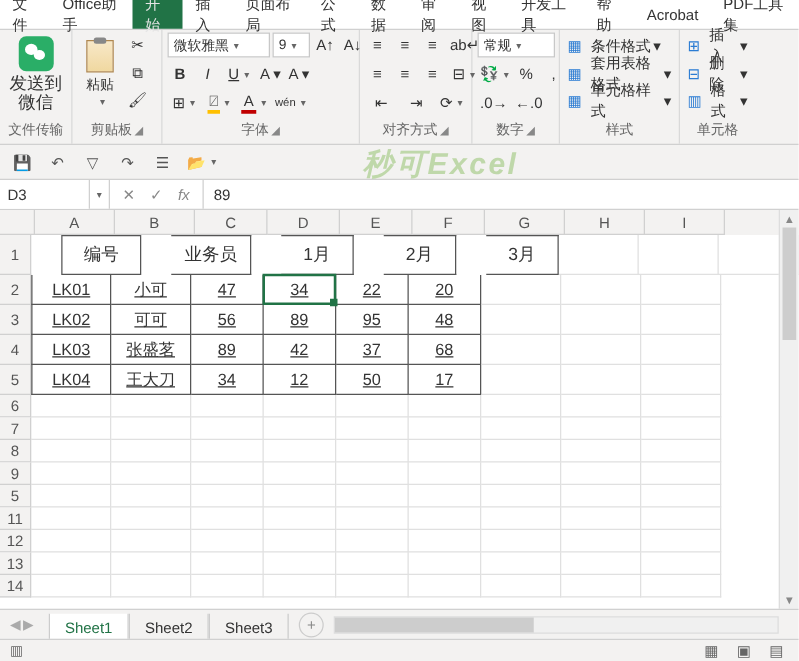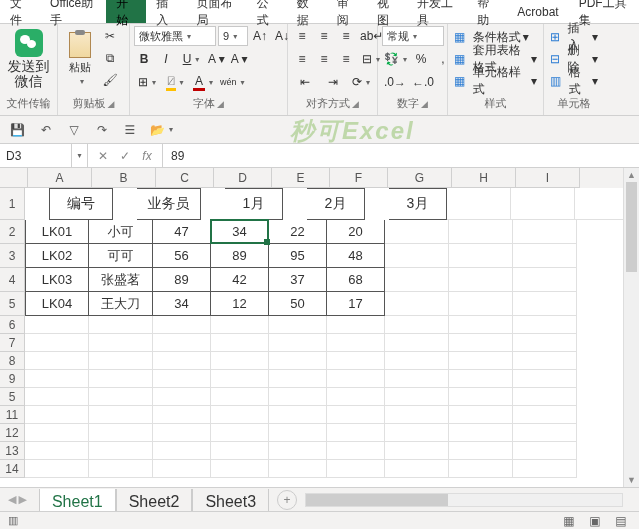--- a/index.html
+++ b/index.html
@@ -1,21 +1,21 @@
 <!DOCTYPE html>
 <html><head>
 <meta charset="utf-8">
 <style>
 * { box-sizing: border-box; margin: 0; padding: 0; font-family: "Microsoft YaHei", sans-serif; }
 body { width: 639px; height: 529px; background: #fff; overflow: hidden; position: relative; font-size: 12px; color: #333; }
 
 
 .menu-bar { background: #fff; height: 24px; display: flex; align-items: stretch; border-bottom: 1px solid #d0d0d0; }
 .menu-item { padding: 0 10px; display: flex; align-items: center; font-size: 12px; cursor: pointer; }
-.menu-item.active { background: #217346; color: #000000; position: relative; }
+.menu-item.active { background: #217346; color: #e5e5e5; position: relative; }
 
 
 .ribbon { background: #f3f2f1; height: 92px; display: flex; border-bottom: 1px solid #d0d0d0; }
 .rgroup { display: flex; flex-direction: column; border-right: 1px solid #d9d9d9; padding: 2px 4px; }
 .rgroup-body { flex: 1; display: flex; align-items: flex-start; gap: 2px; }
 .rgroup-label { text-align: center; font-size: 11px; color: #666; padding: 2px 0; display: flex; justify-content: center; align-items: center; gap: 2px; }
 .dialog-launcher { font-size: 9px; color: #888; cursor: pointer; }
 
 .big-btn { display: flex; flex-direction: column; align-items: center; justify-content: center; width: 50px; height: 66px; cursor: pointer; gap: 2px; font-size: 11px; }
 .col { display: flex; flex-direction: column; gap: 2px; }
@@ -53,35 +53,35 @@
 
 .grid-body { display: flex; }
 .row-headers { width: 28px; }
 .rowh { border-right: 1px solid #d0d0d0; border-bottom: 1px solid #d0d0d0; display: flex; align-items: center; justify-content: center; font-size: 12px; color: #555; background: #f3f2f1; cursor: pointer; }
 .rowh.rTall { height: 32px; } .rowh.rMed { height: 24px; } .rowh.rShort { height: 18px; }
 
 .cells { position: relative; flex: 1; }
 .crow { display: flex; }
 .cell { border-right: 1px solid #e0e0e0; border-bottom: 1px solid #e0e0e0; display: flex; align-items: center; justify-content: center; font-size: 13px; }
 .cell.cA { width: 64px; } .cell.cB { width: 64px; } .cell.cC { width: 58px; } .cell.cD { width: 58px; } .cell.cE { width: 58px; } .cell.cF { width: 58px; } .cell.cG { width: 64px; } .cell.cH { width: 64px; } .cell.cI { width: 64px; }
-.cell.rTall { height: 32px; } .cell.rMed { height: 24px; } .cell.rShort { height: 18px; }
+.cell.rTall { height: 32px; } .cell.rMed { height: 24px; text-decoration: underline; } .cell.rShort { height: 18px; }
 .cell.thead { font-weight: normal; font-size: 14px; }
 .tbl { border-right: 1px solid #555 !important; border-bottom: 1px solid #555 !important; }
 .tbl-top { border-top: 1px solid #555; margin-left: 24px; }
 .tbl-left { border-left: 1px solid #555; }
 
 .active-cell { position: absolute; border: 2px solid #217346; pointer-events: none; left: 185px; top: 31px; width: 59px; height: 25px; }
 .active-cell::after { content: ""; position: absolute; right: -3px; bottom: -3px; width: 6px; height: 6px; background: #217346; }
 
 
 .sheet-bar { position: absolute; bottom: 18px; left: 0; right: 0; height: 24px; background: #f3f2f1; display: flex; align-items: center; border-top: 1px solid #d0d0d0; }
 .sheet-nav { display: flex; gap: 2px; padding: 0 8px; }
 .sheet-nav-btn { color: #aaa; cursor: pointer; font-size: 11px; }
 .sheet-tabs { display: flex; margin-left: 4px; }
-.sheet-tab { padding: 4px 12px; border: 1px solid #ccc; border-top: none; font-size: 16px; cursor: pointer; background: #f3f2f1; position: relative; top: 3px; }
+.sheet-tab { padding: 4px 12px; border: 1px solid #ccc; border-top: none; font-size: 12px; cursor: pointer; background: #f3f2f1; position: relative; top: 3px; }
 .sheet-tab.active { background: #fff; border-bottom: 2px solid #217346; color: #217346; }
 .new-sheet { width: 20px; height: 20px; border: 1px solid #ccc; border-radius: 50%; display: flex; align-items: center; justify-content: center; margin-left: 8px; cursor: pointer; color: #888; font-size: 12px; }
 .hscroll { flex: 1; margin: 0 16px 0 8px; height: 14px; background: #f0f0f0; border: 1px solid #ddd; position: relative; }
 .hthumb { position: absolute; left: 0; top: 0; bottom: 0; width: 45%; background: #cdcdcd; }
 
 
 .status-bar { position: absolute; bottom: 0; left: 0; right: 0; height: 18px; background: #f3f2f1; border-top: 1px solid #d0d0d0; display: flex; align-items: center; padding: 0 8px; gap: 6px; font-size: 11px; color: #666; }
 .status-bar .sp { flex: 1; }
 
 

